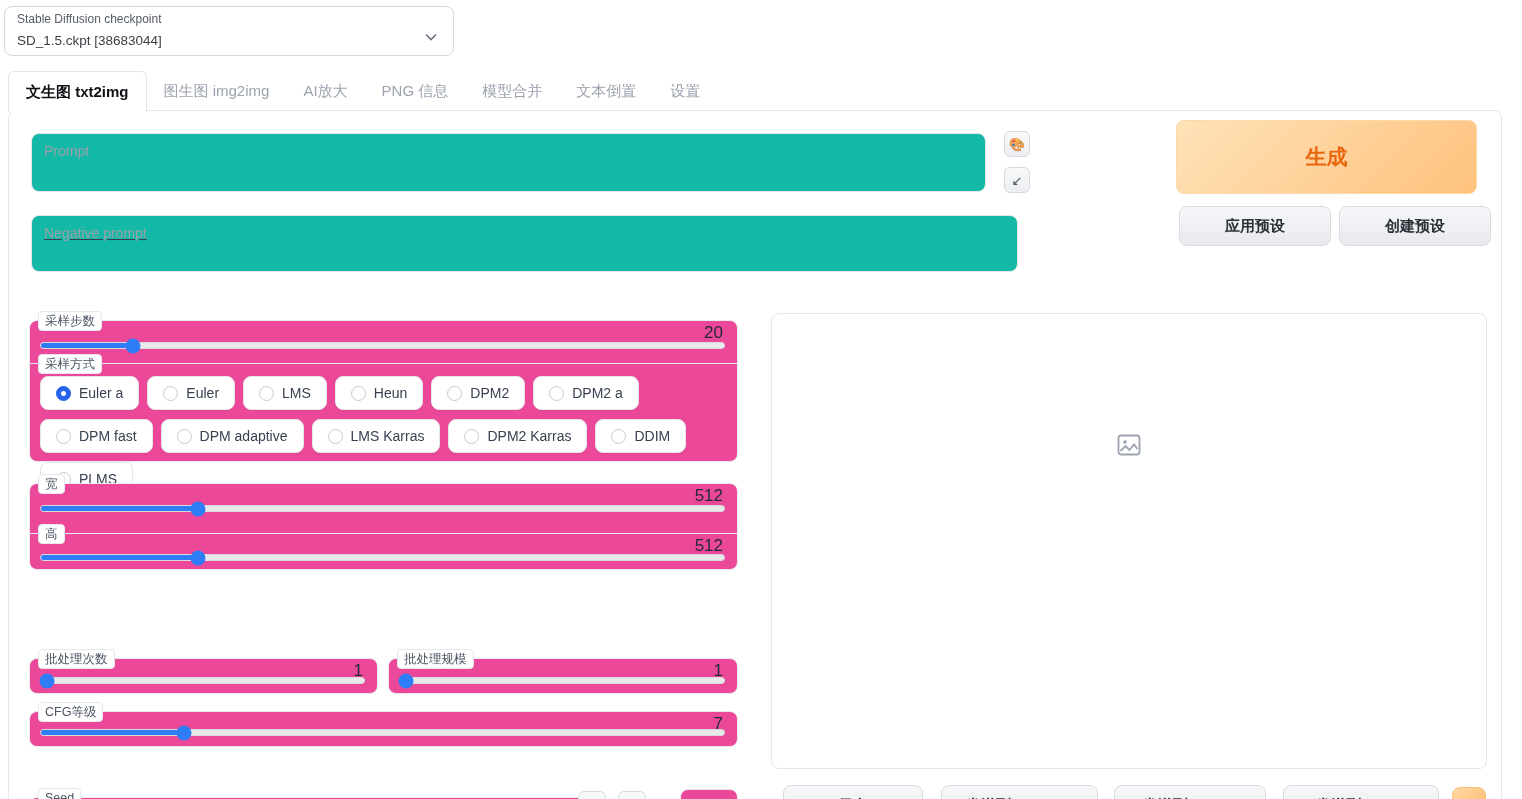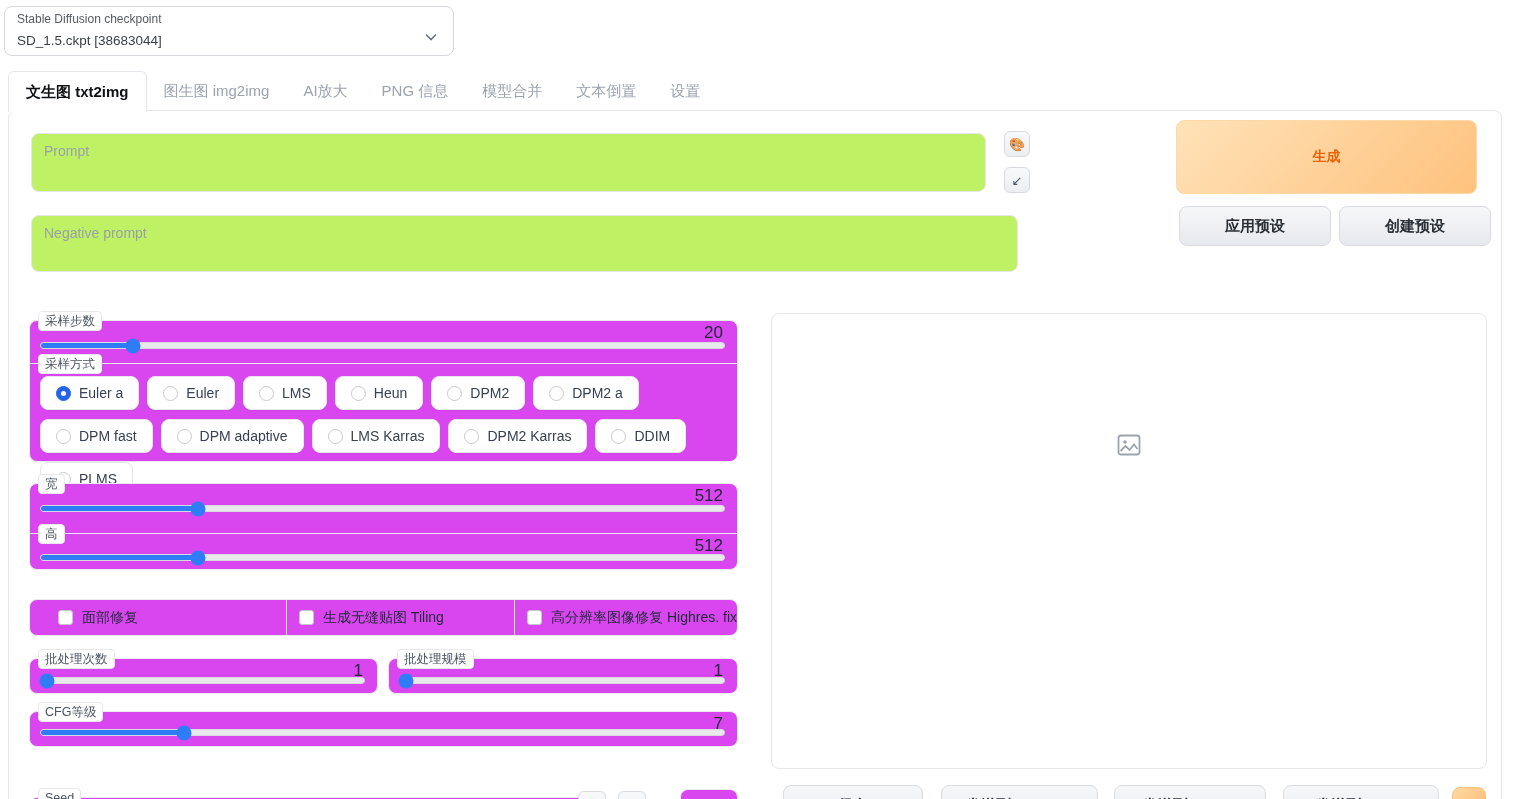--- a/index.html
+++ b/index.html
@@ -19,35 +19,35 @@
   .tab { padding:0 17px; display:flex; align-items:center; font-size:15px; color:#9ca3af; cursor:pointer; white-space:nowrap; }
   .tab.active { color:#0f1115; font-weight:700; background:#fff;
     border:1px solid #e5e7eb; border-bottom:none; border-radius:6px 6px 0 0; height:41px; }
 
   
   .panel { position:absolute; left:8px; top:110px; width:1494px; height:700px;
     border:1px solid #e5e7eb; border-radius:8px; background:#fff; }
 
   
   .ta { position:absolute; border:1px solid #e5e7eb; border-radius:8px; resize:none;
-    font-family:inherit; font-size:14px; color:#374151; padding:9px 12px; outline:none; background:#bef264; }
+    font-family:inherit; font-size:14px; color:#374151; padding:9px 12px; outline:none; background:#14b8a6; }
   .ta::placeholder { color:#9aa0a8; }
   .mini-btn { position:absolute; width:26px; height:26px; border:1px solid #d7d9dd; border-radius:6px;
     background:linear-gradient(180deg,#f8f9fa,#eceef1); display:flex; align-items:center; justify-content:center;
     font-size:13px; color:#4b5563; cursor:pointer; }
 
   .btn { border-radius:8px; font-weight:700; display:flex; align-items:center; justify-content:center; cursor:pointer; }
   .btn-generate { position:absolute; left:1167px; top:9px; width:301px; height:74px;
     background:linear-gradient(135deg,#ffe2b8 0%,#fec27d 100%); border:1px solid #fdd9a8;
-    color:#e8650c; font-size:14px; }
+    color:#e8650c; font-size:21px; }
   .btn-gray { background:linear-gradient(180deg,#f6f7f9,#e7e9ee); border:1px solid #d9dbe0;
     color:#2b2f36; font-size:15px; }
 
   
-  .formbox { position:absolute; border:1px solid #e9eaee; border-radius:8px; background:#d946ef;padding-left:16px; }
+  .formbox { position:absolute; border:1px solid #e9eaee; border-radius:8px; background:#ec4899; }
   .frow { position:absolute; left:0; right:0; }
   .frow.divided { border-top:1px solid #e9eaee; }
   .flabel { position:absolute; left:8px; top:-10px; background:#fff; border:1px solid #e7e8ec;
     border-radius:4px; padding:0 6px; font-size:12.5px; line-height:18px; color:#4b5563; white-space:nowrap; }
   .fvalue { position:absolute; right:14px; top:2px; font-size:17px; color:#1f2937; }
   .track { position:absolute; left:10px; right:12px; height:7px; background:#e8e9eb;
     border:1px solid #d8dade; border-radius:4px; cursor:pointer; }
   .fill { position:absolute; left:0; top:0; bottom:0; background:#2f7df6; border-radius:4px; }
   .handle { position:absolute; top:50%; transform:translate(-50%,-50%); width:15px; height:15px;
     border-radius:50%; background:#2f7df6; cursor:grab; }
@@ -107,21 +107,21 @@
 <div class="panel">
 
   <textarea class="ta" style="left: 22px; top: 22px; width: 955px; height: 59px;" placeholder="Prompt"></textarea>
   <div class="mini-btn" style="left:995px; top:20px;">
     <span>🎨</span>
   </div>
   <div class="mini-btn" style="left:995px; top:56px;">
     <span>↙</span>
   </div>
 
-  <textarea class="ta" style="left: 22px; top: 104px; width: 987px; height: 57px;" placeholder="Negative prompt"></textarea>
+  <textarea class="ta" style="left: 22px; top: 104px; width: 987px; height: 57px; text-decoration: underline;" placeholder="Negative prompt"></textarea>
 
   <div class="btn btn-generate">生成</div>
   <div class="btn btn-gray" style="position:absolute; left:1330px; top:95px; width:152px; height:40px;">创建预设</div>
   <div class="btn btn-gray" style="position:absolute; left:1170px; top:95px; width:152px; height:40px;">应用预设</div>
 
   <div class="formbox" style="left:20px; top:209px; width:709px; height:142px;">
     <div class="frow" style="top:0; height:42px;">
       <span class="flabel">采样步数</span>
       <span class="fvalue">20</span>
       <div class="track" style="top:21px;">
@@ -196,34 +196,20 @@
     <div class="frow divided" style="top:49px; height:38px;">
       <span class="flabel">高</span>
       <span class="fvalue">512</span>
       <div class="track" style="top:20px;">
         <div class="fill" style="width:23%;"></div>
         <div class="handle" style="left:23%;"></div>
       </div>
     </div>
   </div>
 
-  <div class="formbox cbrow" style="left:20px; top:488px; width:709px; height:37px;">
-    <div class="cbcell" style="width:242px;">
-      <span class="cbox"></span>
-      <span class="cbtext">面部修复</span>
-    </div>
-    <div class="cbcell" style="width:230px;">
-      <span class="cbox"></span>
-      <span class="cbtext">生成无缝贴图 Tiling</span>
-    </div>
-    <div class="cbcell" style="flex:1;">
-      <span class="cbox"></span>
-      <span class="cbtext">高分辨率图像修复 Highres. fix</span>
-    </div>
-  </div>
 
   <div class="formbox" style="left:20px; top:547px; width:349px; height:36px;">
     <div class="frow" style="top:0; height:36px;">
       <span class="flabel">批处理次数</span>
       <span class="fvalue">1</span>
       <div class="track" style="top:18px;">
         <div class="fill" style="width:2%;"></div>
         <div class="handle" style="left:2%;"></div>
       </div>
     </div>

